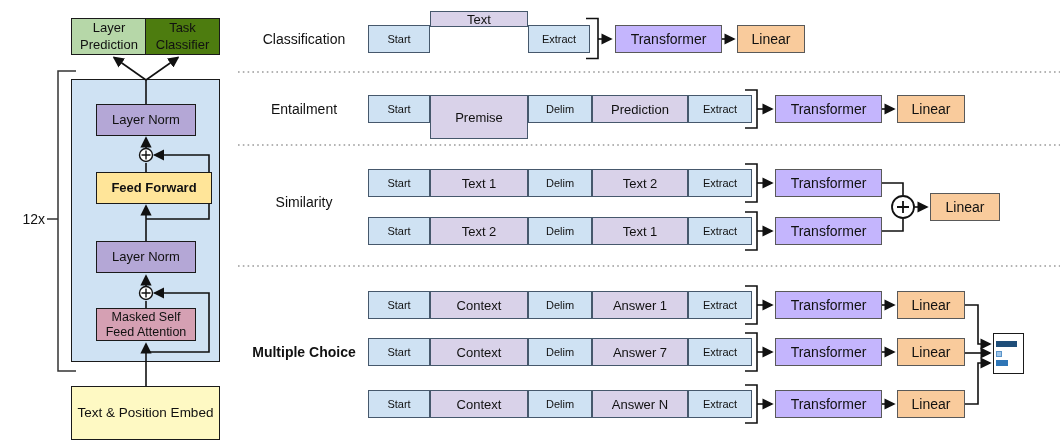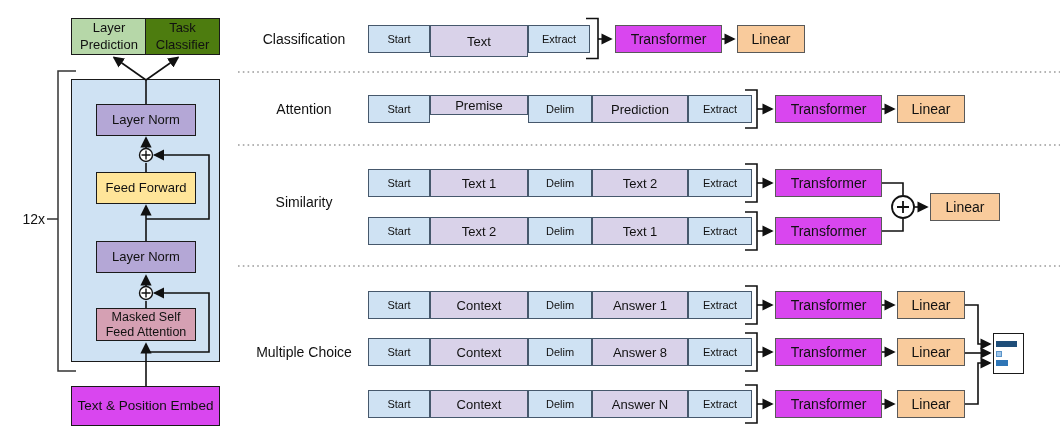--- a/index.html
+++ b/index.html
@@ -10,21 +10,21 @@
       display:flex;align-items:center;justify-content:center;text-align:center;
       font-size:13px;line-height:1.25;z-index:2;}
   .tk{position:absolute;box-sizing:border-box;border:1.3px solid #46586c;
       display:flex;align-items:center;justify-content:center;text-align:center;z-index:2;}
   .tks{background:#cfe2f3;font-size:11px;}
   .tkc{background:#d9d2e9;font-size:13px;}
   .lbl{position:absolute;display:flex;align-items:center;justify-content:center;
        font-size:14px;z-index:2;}
   .proc{position:absolute;box-sizing:border-box;border:1.4px solid #595959;
         display:flex;align-items:center;justify-content:center;font-size:14px;z-index:2;}
-  .transformer{background:#d946ef;width:107px;height:28px;}
+  .transformer{background:#c4b5fd;width:107px;height:28px;}
   .linear{background:#f9cb9c;width:68px;height:28px;}
   .bar{position:absolute;height:6px;z-index:3;}
 </style>
 </head>
 <body>
 
 <div id="canvas">
 
   <svg id="wires" width="1061" height="440" viewBox="0 0 1061 440">
     <defs>
@@ -105,44 +105,44 @@
     </g>
   </svg>
 
   <div>
     <div class="bx" style="left:71px;top:18px;width:76px;height:37px;background:#b6d7a8;">Layer Prediction</div>
     <div class="bx" style="left:145px;top:18px;width:75px;height:37px;background:#4d7c0f;">Task Classifier</div>
 
     <div class="bx" style="left:71px;top:79px;width:149px;height:283px;background:#cfe2f3;z-index:0;"></div>
 
     <div class="bx" style="left:96px;top:104px;width:100px;height:32px;background:#b4a7d6;">Layer Norm</div>
-    <div class="bx" style="left:96px;top:172px;width:100px;height:32px;background:#ffe599;">Feed Forward</div>
+    <div class="bx" style="left:96px;top:172px;width:116px;height:32px;background:#ffe599;font-weight:bold;">Feed Forward</div>
     <div class="bx" style="left:96px;top:241px;width:100px;height:32px;background:#b4a7d6;">Layer Norm</div>
     <div class="bx" style="left:96px;top:308px;width:100px;height:33px;background:#d5a0b3;
                 flex-direction:column;font-size:12.5px;line-height:1.2;">
       <span>Masked Self</span>
       <span>Feed Attention</span>
     </div>
-    <div class="bx" style="left:71px;top:386px;width:149px;height:40px;background:#d946ef;font-size:13.5px;">Text &amp; Position Embed</div>
+    <div class="bx" style="left:71px;top:386px;width:149px;height:54px;background:#fef9c3;font-size:13.5px;">Text &amp; Position Embed</div>
     <div class="lbl" style="left:12px;top:211px;width:33px;height:16px;justify-content:flex-end;">12x</div>
   </div>
 
   <div>
     <div class="lbl" style="left:249px;top:30px;width:110px;height:18px;">Classification</div>
     <div class="tk tks" style="left:368px;top:25px;width:62px;height:28px;">Start</div>
-    <div class="tk tkc" style="left:430px;top:25px;width:98px;height:32px;text-align:right;">Text</div>
+    <div class="tk tkc" style="left:430px;top:11px;width:98px;height:16px;text-align:right;">Text</div>
     <div class="tk tks" style="left:528px;top:25px;width:62px;height:28px;">Extract</div>
     <div class="proc transformer" style="left:615px;top:25px;">Transformer</div>
     <div class="proc linear" style="left:737px;top:25px;">Linear</div>
   </div>
 
   <div>
-    <div class="lbl" style="left:249px;top:100px;width:110px;height:18px;">Attention</div>
+    <div class="lbl" style="left:249px;top:100px;width:110px;height:18px;">Entailment</div>
     <div class="tk tks" style="left:368px;top:95px;width:62px;height:28px;">Start</div>
-    <div class="tk tkc" style="left:430px;top:95px;width:98px;height:20px;">Premise</div>
+    <div class="tk tkc" style="left:430px;top:95px;width:98px;height:44px;">Premise</div>
     <div class="tk tks" style="left:528px;top:95px;width:64px;height:28px;">Delim</div>
     <div class="tk tkc" style="left:592px;top:95px;width:96px;height:28px;">Prediction</div>
     <div class="tk tks" style="left:688px;top:95px;width:64px;height:28px;">Extract</div>
     <div class="proc transformer" style="left:775px;top:95px;">Transformer</div>
     <div class="proc linear" style="left:897px;top:95px;">Linear</div>
   </div>
 
   <div>
     <div class="lbl" style="left:249px;top:193px;width:110px;height:18px;">Similarity</div>
 
@@ -161,37 +161,37 @@
       <div class="tk tks" style="left:528px;top:217px;width:64px;height:28px;">Delim</div>
       <div class="tk tkc" style="left:592px;top:217px;width:96px;height:28px;">Text 1</div>
       <div class="tk tks" style="left:688px;top:217px;width:64px;height:28px;">Extract</div>
       <div class="proc transformer" style="left:775px;top:217px;">Transformer</div>
     </div>
 
     <div class="proc linear" style="left:930px;top:193px;width:70px;">Linear</div>
   </div>
 
   <div>
-    <div class="lbl" style="left:244px;top:343px;width:120px;height:18px;">Multiple Choice</div>
+    <div class="lbl" style="left:244px;top:343px;width:120px;height:18px;font-weight:bold;">Multiple Choice</div>
 
     <div>
       <div class="tk tks" style="left:368px;top:291px;width:62px;height:28px;">Start</div>
       <div class="tk tkc" style="left:430px;top:291px;width:98px;height:28px;">Context</div>
       <div class="tk tks" style="left:528px;top:291px;width:64px;height:28px;">Delim</div>
       <div class="tk tkc" style="left:592px;top:291px;width:96px;height:28px;">Answer 1</div>
       <div class="tk tks" style="left:688px;top:291px;width:64px;height:28px;">Extract</div>
       <div class="proc transformer" style="left:775px;top:291px;">Transformer</div>
       <div class="proc linear" style="left:897px;top:291px;">Linear</div>
     </div>
 
     <div>
       <div class="tk tks" style="left:368px;top:338px;width:62px;height:28px;">Start</div>
       <div class="tk tkc" style="left:430px;top:338px;width:98px;height:28px;">Context</div>
       <div class="tk tks" style="left:528px;top:338px;width:64px;height:28px;">Delim</div>
-      <div class="tk tkc" style="left:592px;top:338px;width:96px;height:28px;">Answer 8</div>
+      <div class="tk tkc" style="left:592px;top:338px;width:96px;height:28px;">Answer 7</div>
       <div class="tk tks" style="left:688px;top:338px;width:64px;height:28px;">Extract</div>
       <div class="proc transformer" style="left:775px;top:338px;">Transformer</div>
       <div class="proc linear" style="left:897px;top:338px;">Linear</div>
     </div>
 
     <div>
       <div class="tk tks" style="left:368px;top:390px;width:62px;height:28px;">Start</div>
       <div class="tk tkc" style="left:430px;top:390px;width:98px;height:28px;">Context</div>
       <div class="tk tks" style="left:528px;top:390px;width:64px;height:28px;">Delim</div>
       <div class="tk tkc" style="left:592px;top:390px;width:96px;height:28px;">Answer N</div>

